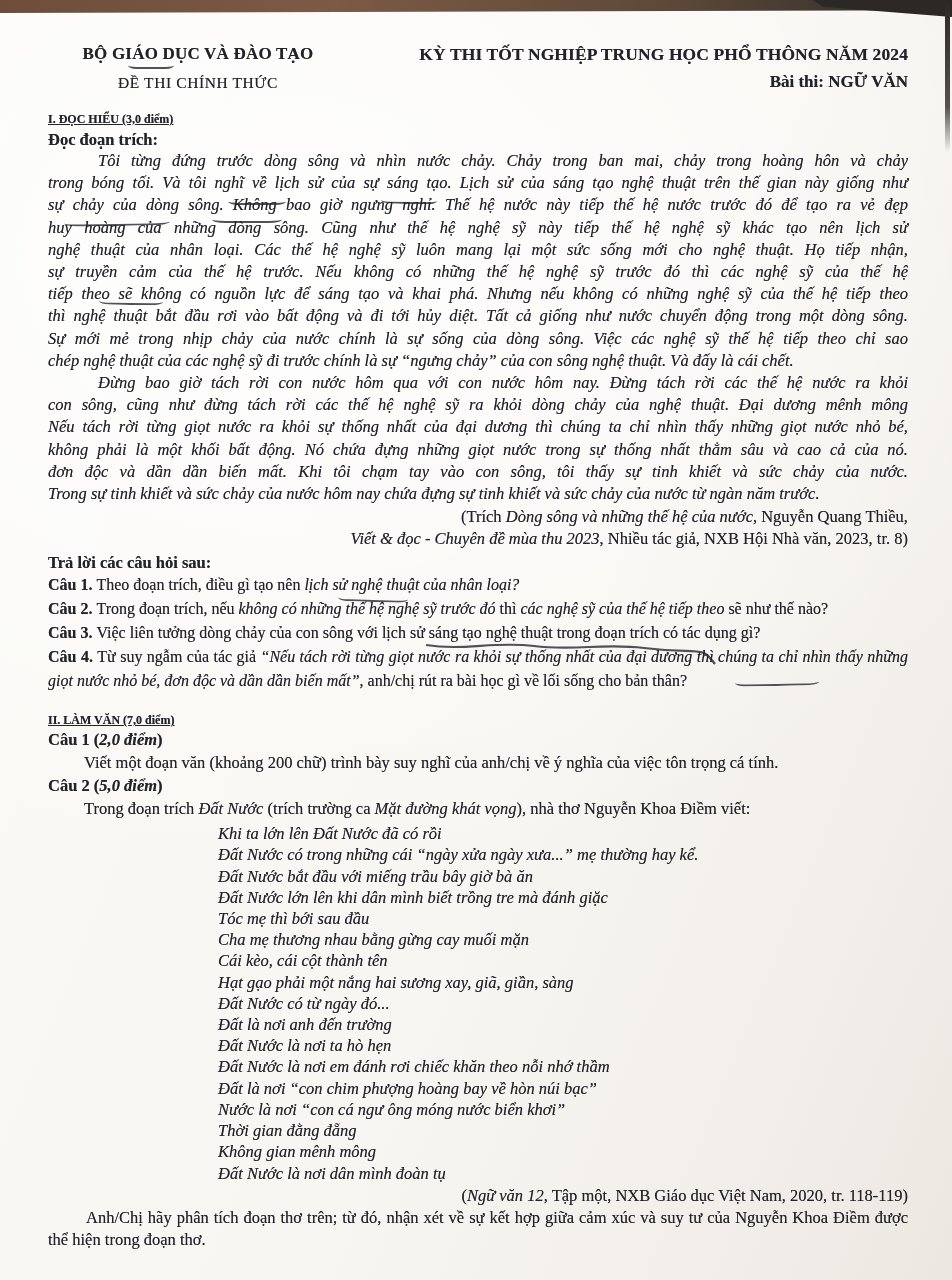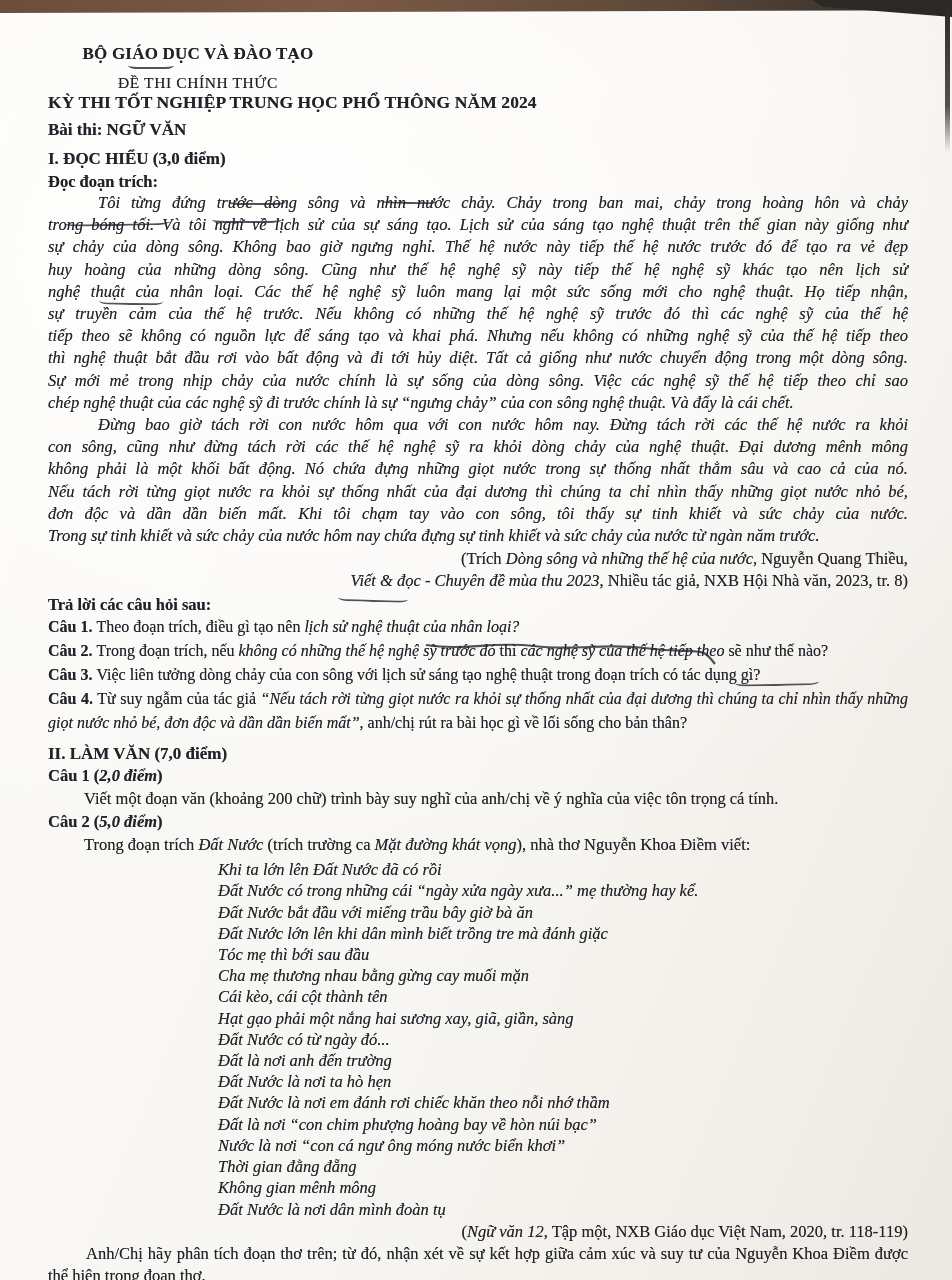--- a/index.html
+++ b/index.html
@@ -17,29 +17,29 @@
     background:linear-gradient(to right,#6e4d3a,#7c5a45 35%,#5d4938 70%,#3a332e 92%,#262220);
     clip-path:polygon(0 0,100% 0,100% 78%,0 100%);}
   .corner-tr{position:absolute;top:0;right:0;width:140px;height:17px;background:#2c2826;
     clip-path:polygon(0 0,100% 0,100% 100%,8% 40%);}
   .edge-right{position:absolute;top:0;right:2px;width:5px;height:152px;
     background:linear-gradient(to bottom,#2c2826,#55504b 70%,rgba(85,80,75,0));}
   .pen{position:absolute;height:5px;border-bottom:2.2px solid rgba(38,38,48,.8);border-radius:45%/120%;}
   .pen-wavy{position:absolute;}
   
   .content{position:relative;padding:44px 44px 0 48px;width:860px;}
-  .header{display:flex;flex-direction:column;}
+  .header{display:flex;}
   .h-left{width:300px;text-align:center;}
   .ministry{font-weight:bold;font-size:17px;letter-spacing:.2px;}
   .official{font-weight:normal;font-size:15.5px;margin-top:10px;letter-spacing:.6px;}
-  .h-right{flex:1;text-align:left;}
+  .h-right{flex:1;text-align:right;}
   .etitle{font-weight:bold;font-size:17.5px;letter-spacing:.1px;}
   .subject{font-weight:bold;font-size:17px;margin-top:7px;}
   .time{font-weight:bold;font-style:italic;font-size:16px;margin-top:6px;}
-  .sec-title{font-weight:bold;font-size:17px;margin-top:9px;}
+  .sec-title{font-weight:bold;font-size:12px;margin-top:20px;text-decoration:underline;}
   .sub-title{font-weight:bold;font-size:16.5px;margin-top:3px;}
   .pl{margin:0;font-style:italic;font-size:16.5px;line-height:22.2px;
       text-align:justify;text-align-last:justify;}
   .pl.first{text-indent:50px;}
   .pl.plast{text-align-last:left;}
   .cite{text-align:right;font-size:16.5px;line-height:21.5px;margin-top:1px;}
   .prompt{font-weight:bold;font-size:16.5px;margin-top:4px;line-height:20px;}
   .q{margin:0;font-size:16px;line-height:24px;text-align:justify;}
   .wq-head{font-weight:bold;font-size:16.5px;line-height:23px;}
   .wq-text{font-size:16.5px;line-height:23px;text-indent:36px;}
@@ -84,22 +84,22 @@
       <p class="pl">sự truyền cảm của thế hệ trước. Nếu không có những thế hệ nghệ sỹ trước đó thì các nghệ sỹ của thế hệ</p>
       <p class="pl">tiếp theo sẽ không có nguồn lực để sáng tạo và khai phá. Nhưng nếu không có những nghệ sỹ của thế hệ tiếp theo</p>
       <p class="pl">thì nghệ thuật bắt đầu rơi vào bất động và đi tới hủy diệt. Tất cả giống như nước chuyển động trong một dòng sông.</p>
       <p class="pl">Sự mới mẻ trong nhịp chảy của nước chính là sự sống của dòng sông. Việc các nghệ sỹ thế hệ tiếp theo chỉ sao</p>
       <p class="pl plast">chép nghệ thuật của các nghệ sỹ đi trước chính là sự “ngưng chảy” của con sông nghệ thuật. Và đấy là cái chết.</p>
     </div>
 
     <div>
       <p class="pl first">Đừng bao giờ tách rời con nước hôm qua với con nước hôm nay. Đừng tách rời các thế hệ nước ra khỏi</p>
       <p class="pl">con sông, cũng như đừng tách rời các thế hệ nghệ sỹ ra khỏi dòng chảy của nghệ thuật. Đại dương mênh mông</p>
+      <p class="pl">Nếu tách rời từng giọt nước ra khỏi sự thống nhất của đại dương thì chúng ta chỉ nhìn thấy những giọt nước nhỏ bé,</p>
       <p class="pl">không phải là một khối bất động. Nó chứa đựng những giọt nước trong sự thống nhất thẳm sâu và cao cả của nó.</p>
-      <p class="pl">Nếu tách rời từng giọt nước ra khỏi sự thống nhất của đại dương thì chúng ta chỉ nhìn thấy những giọt nước nhỏ bé,</p>
       <p class="pl">đơn độc và dần dần biến mất. Khi tôi chạm tay vào con sông, tôi thấy sự tinh khiết và sức chảy của nước.</p>
       <p class="pl plast">Trong sự tinh khiết và sức chảy của nước hôm nay chứa đựng sự tinh khiết và sức chảy của nước từ ngàn năm trước.</p>
     </div>
 
     <div class="cite">
       <div><span>(Trích </span><span class="it">Dòng sông và những thế hệ của nước</span><span>, Nguyễn Quang Thiều,</span></div>
       <div><span class="it">Viết &amp; đọc - Chuyên đề mùa thu 2023</span><span>, Nhiều tác giả, NXB Hội Nhà văn, 2023, tr. 8)</span></div>
     </div>
 
     <div class="prompt">Trả lời các câu hỏi sau:</div>

